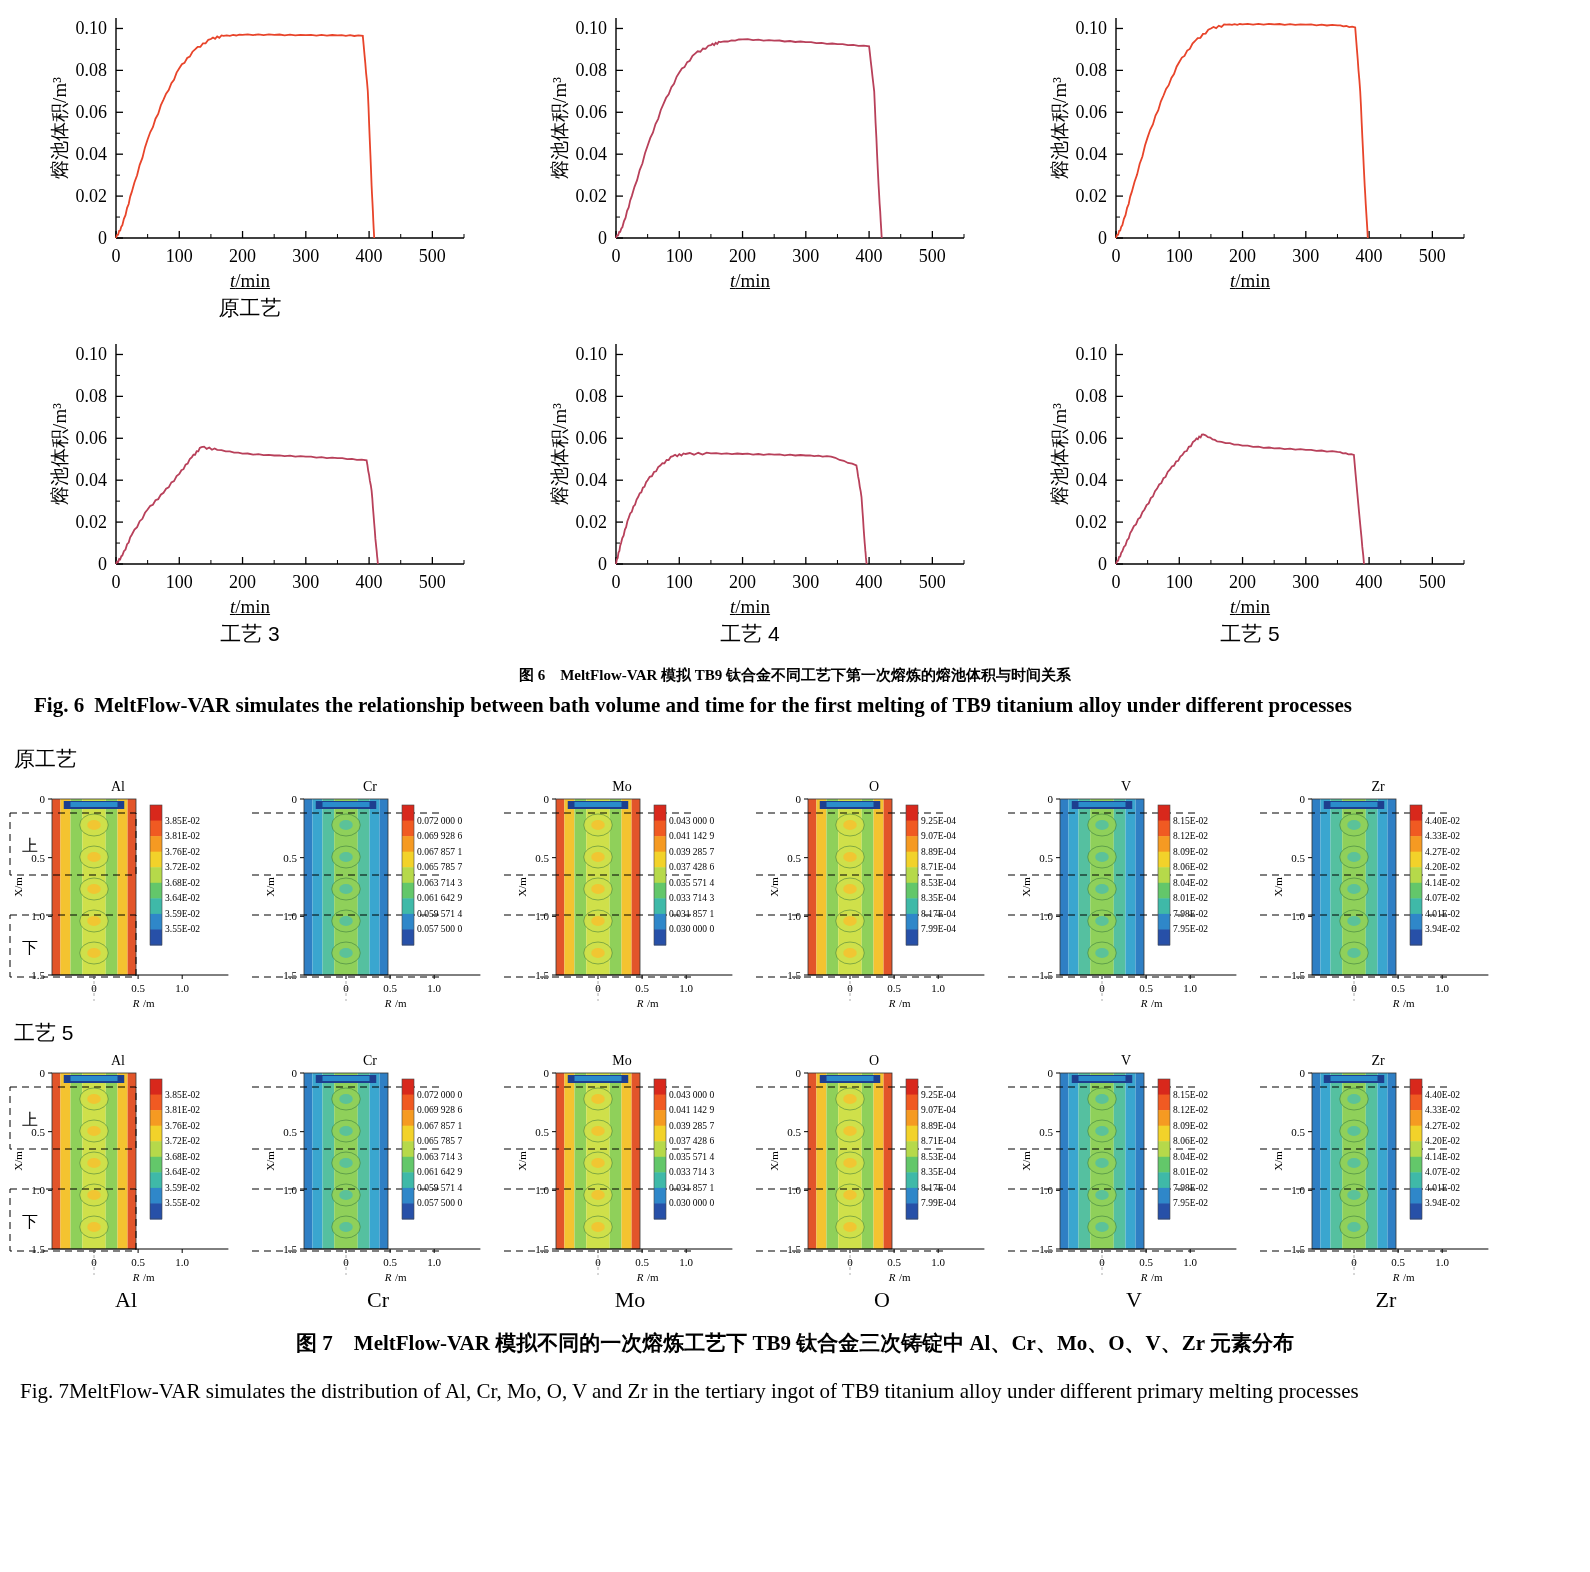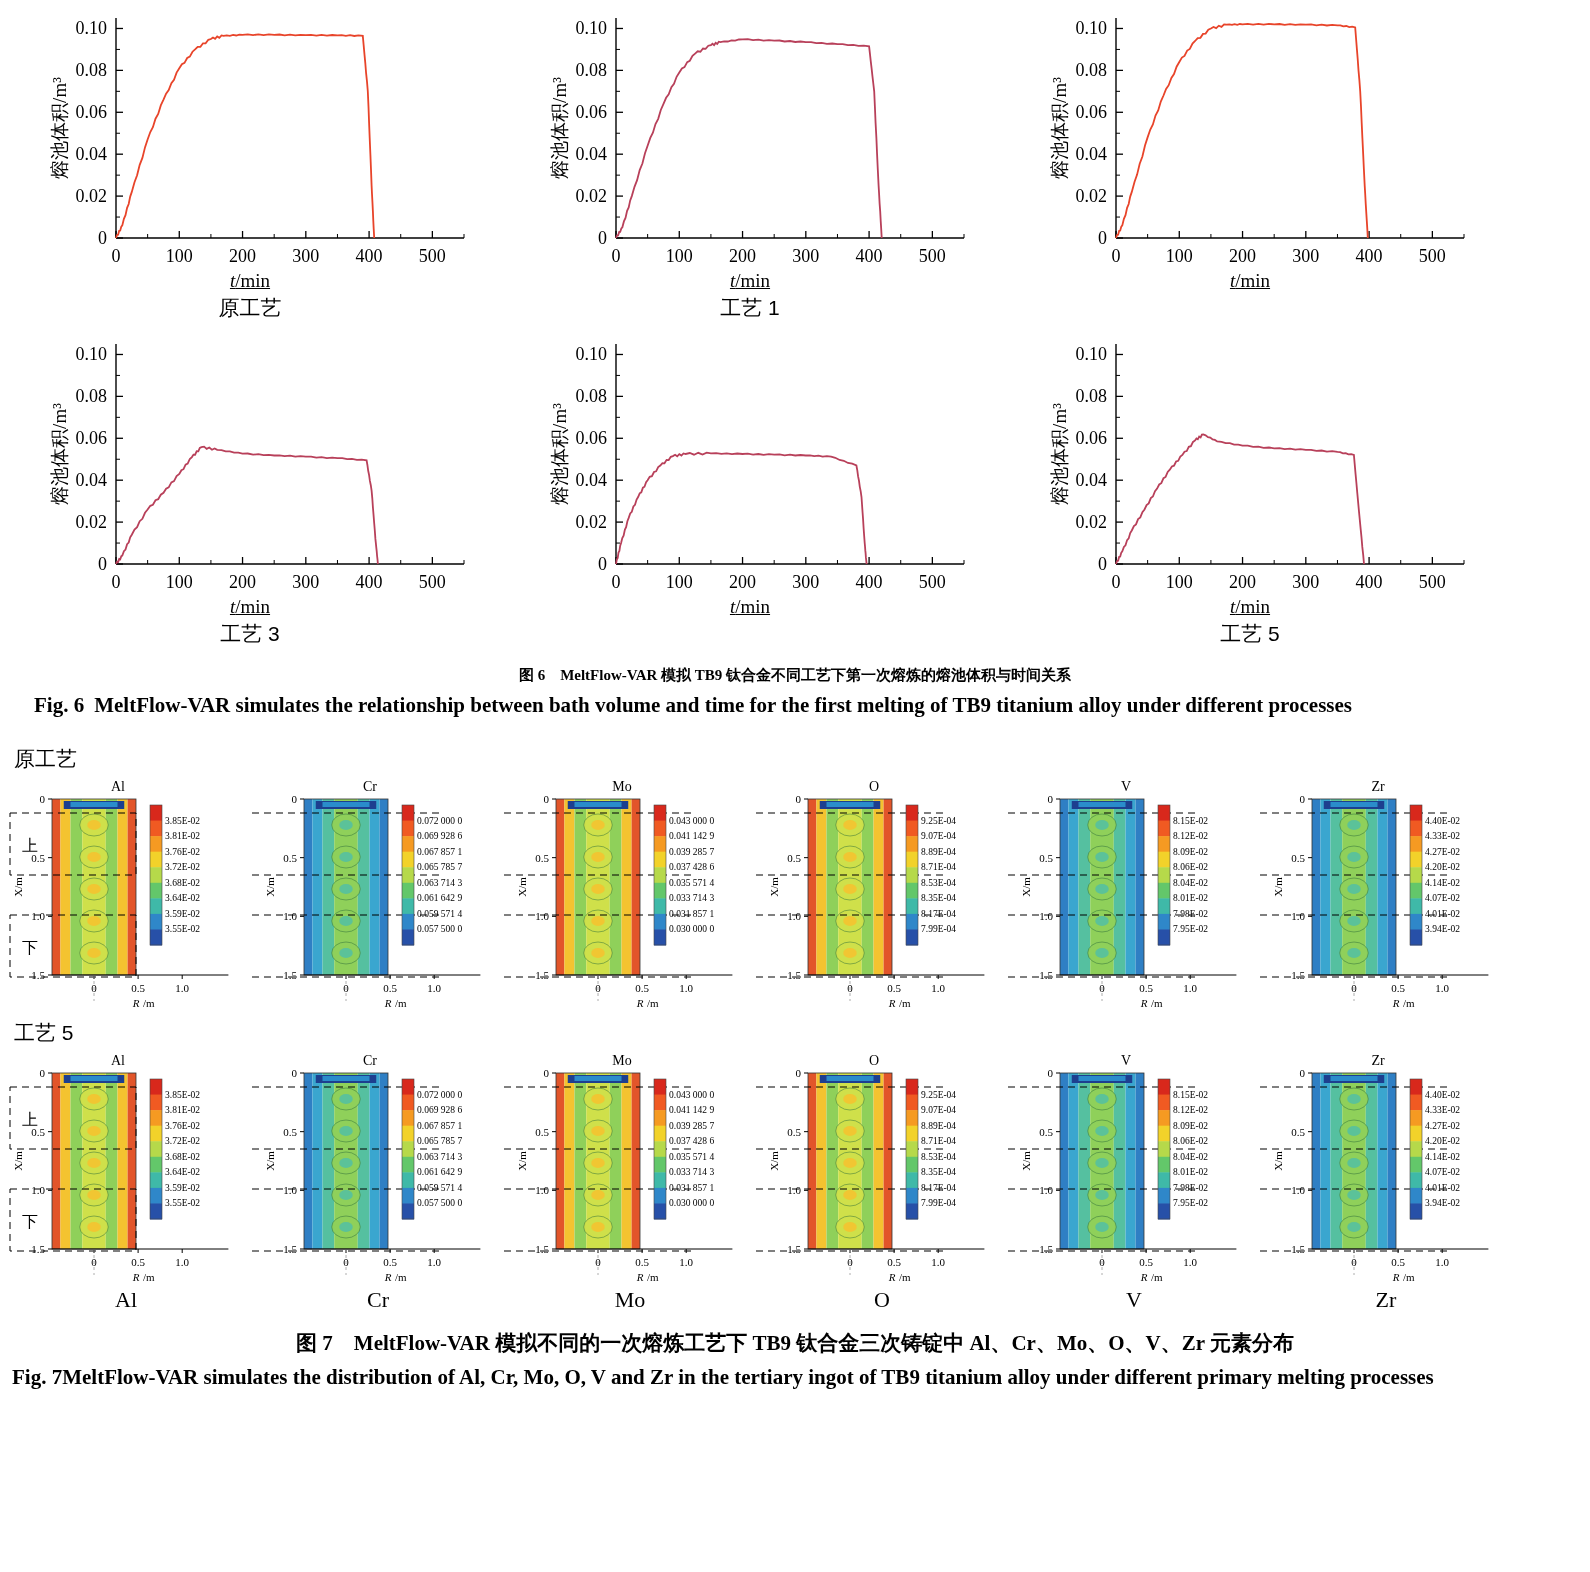--- a/index.html
+++ b/index.html
@@ -17,21 +17,21 @@
   .figcap .l2{font-weight:bold;font-size:21px;margin-top:6px;padding-left:34px;padding-right:12px;line-height:1.35;}
   .figcap .l2 .lead{margin-right:10px;}
   .fig7{margin-top:26px;position:relative;}
   .proclabel{font-size:21px;font-family:"Liberation Sans",sans-serif;margin-left:14px;}
   .contourrow{display:flex;margin-top:4px;}
   .cpanel{width:252px;position:relative;}
   .bottomnames{display:flex;margin-top:2px;}
   .bottomnames div{width:252px;text-align:center;font-size:22px;}
   .cap7{margin-top:16px;}
   .cap7 .l1{text-align:center;font-weight:bold;font-size:21px;}
-  .cap7 .l2{font-weight:bold;font-size:21px;margin-top:6px;padding-left:12px;padding-right:12px;line-height:1.35;}
+  .cap7 .l2{font-weight:normal;font-size:21px;margin-top:20px;padding-left:20px;padding-right:12px;line-height:1.35;}
   text{font-family:"Liberation Serif",serif;}
 </style>
 </head>
 <body>
 
 <div class="fig6">
   <div class="row">
     <div class="panel">
       <div class="plotwrap">
           <svg class="plot" id="p0" width="430" height="268" viewBox="0 0 430 268">
@@ -121,21 +121,20 @@
             <line x1="293.45454545454544" y1="232" x2="293.45454545454544" y2="228" stroke="#000" stroke-width="1"></line>
             <line x1="356.72727272727275" y1="232" x2="356.72727272727275" y2="228" stroke="#000" stroke-width="1"></line>
             <line x1="420" y1="232" x2="420" y2="228" stroke="#000" stroke-width="1"></line>
             <g transform="translate(22,122) rotate(-90)">
               <text x="0" y="0" text-anchor="middle" font-size="19">熔池体积/m³</text>
             </g>
             <path d="M72.0,232.0 L73.1,229.4 L74.1,229.4 L75.2,225.9 L76.2,225.9 L77.3,222.4 L78.3,221.5 L79.9,215.4 L81.5,211.9 L83.1,204.9 L84.7,201.5 L86.2,194.4 L87.8,190.1 L90.5,180.8 L93.1,174.2 L95.7,164.1 L98.4,157.5 L101.0,147.3 L103.6,139.8 L106.3,131.9 L108.9,126.7 L111.5,118.0 L114.2,112.8 L116.8,104.0 L119.5,97.9 L122.1,91.8 L124.7,88.3 L127.4,81.3 L130.0,77.9 L132.6,70.8 L135.3,66.5 L137.9,62.4 L140.5,61.1 L143.2,56.1 L145.8,54.8 L148.5,49.9 L151.1,47.6 L153.7,45.3 L156.4,45.7 L159.0,42.5 L161.6,42.9 L164.3,39.7 L166.9,39.2 L168.5,37.8 L170.1,39.1 L171.7,36.8 L173.2,38.0 L174.8,35.7 L176.4,36.1 L180.1,35.3 L183.8,35.5 L187.5,34.4 L191.2,34.6 L194.9,33.5 L198.5,33.4 L203.8,33.2 L209.1,34.2 L214.4,33.6 L219.6,34.6 L224.9,34.1 L230.2,34.6 L235.5,34.5 L240.7,35.5 L246.0,35.0 L251.3,36.0 L256.5,35.5 L261.8,36.1 L267.1,36.1 L272.4,37.2 L277.6,36.8 L282.9,37.9 L288.2,37.5 L293.5,38.2 L298.7,38.2 L304.0,39.2 L309.3,38.9 L314.5,39.9 L319.8,39.6 L325.1,40.3 L325.9,47.4 L326.8,55.7 L327.6,62.4 L328.5,70.7 L329.3,77.5 L330.2,85.3 L330.9,100.7 L331.6,117.1 L332.4,132.1 L333.1,148.6 L333.8,163.5 L334.6,179.6 L335.1,188.0 L335.6,197.4 L336.2,205.4 L336.7,214.9 L337.2,222.9 L337.7,232.0 " fill="none" stroke="#b8405a" stroke-width="1.8"></path>
           </svg>
         </div>
       <div class="xlab"><span class="axlabel">t</span>/min</div>
-      <div class="caption-proc">工艺 1</div>
     </div>
     <div class="panel">
       <div class="plotwrap">
           <svg class="plot" id="p2" width="430" height="268" viewBox="0 0 430 268">
             <line x1="72" y1="12" x2="72" y2="232" stroke="#000" stroke-width="1.4"></line>
             <line x1="72" y1="232" x2="420" y2="232" stroke="#000" stroke-width="1.4"></line>
             <line x1="72" y1="232" x2="79" y2="232" stroke="#000" stroke-width="1.3"></line>
             <text x="63" y="238" text-anchor="end" font-size="18">0</text>
             <line x1="72" y1="190.0952380952381" x2="79" y2="190.0952380952381" stroke="#000" stroke-width="1.3"></line>
             <text x="63" y="196.0952380952381" text-anchor="end" font-size="18">0.02</text>
@@ -269,20 +268,21 @@
             <line x1="293.45454545454544" y1="232" x2="293.45454545454544" y2="228" stroke="#000" stroke-width="1"></line>
             <line x1="356.72727272727275" y1="232" x2="356.72727272727275" y2="228" stroke="#000" stroke-width="1"></line>
             <line x1="420" y1="232" x2="420" y2="228" stroke="#000" stroke-width="1"></line>
             <g transform="translate(22,122) rotate(-90)">
               <text x="0" y="0" text-anchor="middle" font-size="19">熔池体积/m³</text>
             </g>
             <path d="M72.0,232.0 L72.8,227.6 L73.7,225.9 L74.5,220.6 L75.4,218.9 L76.2,213.6 L77.1,211.0 L78.3,206.0 L79.6,203.6 L80.9,197.6 L82.1,195.2 L83.4,189.2 L84.7,185.9 L86.2,181.5 L87.8,179.8 L89.4,174.5 L91.0,172.8 L92.6,167.5 L94.1,165.0 L95.7,161.3 L97.3,160.3 L98.9,155.7 L100.5,154.7 L102.1,150.1 L103.6,148.2 L105.7,144.8 L107.9,144.2 L110.0,140.0 L112.1,139.3 L114.2,135.1 L116.3,133.5 L118.4,131.1 L120.5,131.3 L122.6,127.9 L124.7,128.1 L126.8,124.8 L128.9,124.1 L131.1,122.8 L133.2,124.3 L135.3,122.1 L137.4,123.6 L139.5,121.4 L141.6,122.0 L145.8,121.0 L150.0,122.7 L154.3,120.8 L158.5,122.5 L162.7,120.6 L166.9,121.4 L172.2,121.1 L177.5,121.9 L182.7,121.3 L188.0,122.2 L193.3,121.5 L198.5,122.0 L203.8,121.7 L209.1,122.6 L214.4,122.0 L219.6,122.8 L224.9,122.2 L230.2,122.6 L235.5,122.4 L240.7,123.3 L246.0,122.7 L251.3,123.5 L256.5,123.0 L261.8,123.5 L266.0,123.3 L270.3,124.2 L274.5,123.7 L278.7,124.7 L282.9,124.2 L287.1,124.7 L291.3,125.8 L295.6,128.0 L299.8,128.8 L304.0,131.0 L308.2,131.7 L312.4,133.5 L313.3,138.4 L314.1,144.4 L315.0,148.9 L315.8,154.8 L316.7,159.4 L317.5,165.0 L318.0,172.3 L318.6,180.7 L319.1,187.6 L319.6,196.0 L320.1,203.0 L320.7,211.0 L321.0,214.2 L321.3,218.4 L321.6,221.2 L321.9,225.4 L322.2,228.1 L322.6,232.0 " fill="none" stroke="#b8405a" stroke-width="1.8"></path>
           </svg>
         </div>
       <div class="xlab"><span class="axlabel">t</span>/min</div>
+      <div class="caption-proc">工艺 4</div>
     </div>
     <div class="panel">
       <div class="plotwrap">
           <svg class="plot" id="p5" width="430" height="268" viewBox="0 0 430 268">
             <line x1="72" y1="12" x2="72" y2="232" stroke="#000" stroke-width="1.4"></line>
             <line x1="72" y1="232" x2="420" y2="232" stroke="#000" stroke-width="1.4"></line>
             <line x1="72" y1="232" x2="79" y2="232" stroke="#000" stroke-width="1.3"></line>
             <text x="63" y="238" text-anchor="end" font-size="18">0</text>
             <line x1="72" y1="190.0952380952381" x2="79" y2="190.0952380952381" stroke="#000" stroke-width="1.3"></line>
             <text x="63" y="196.0952380952381" text-anchor="end" font-size="18">0.02</text>

